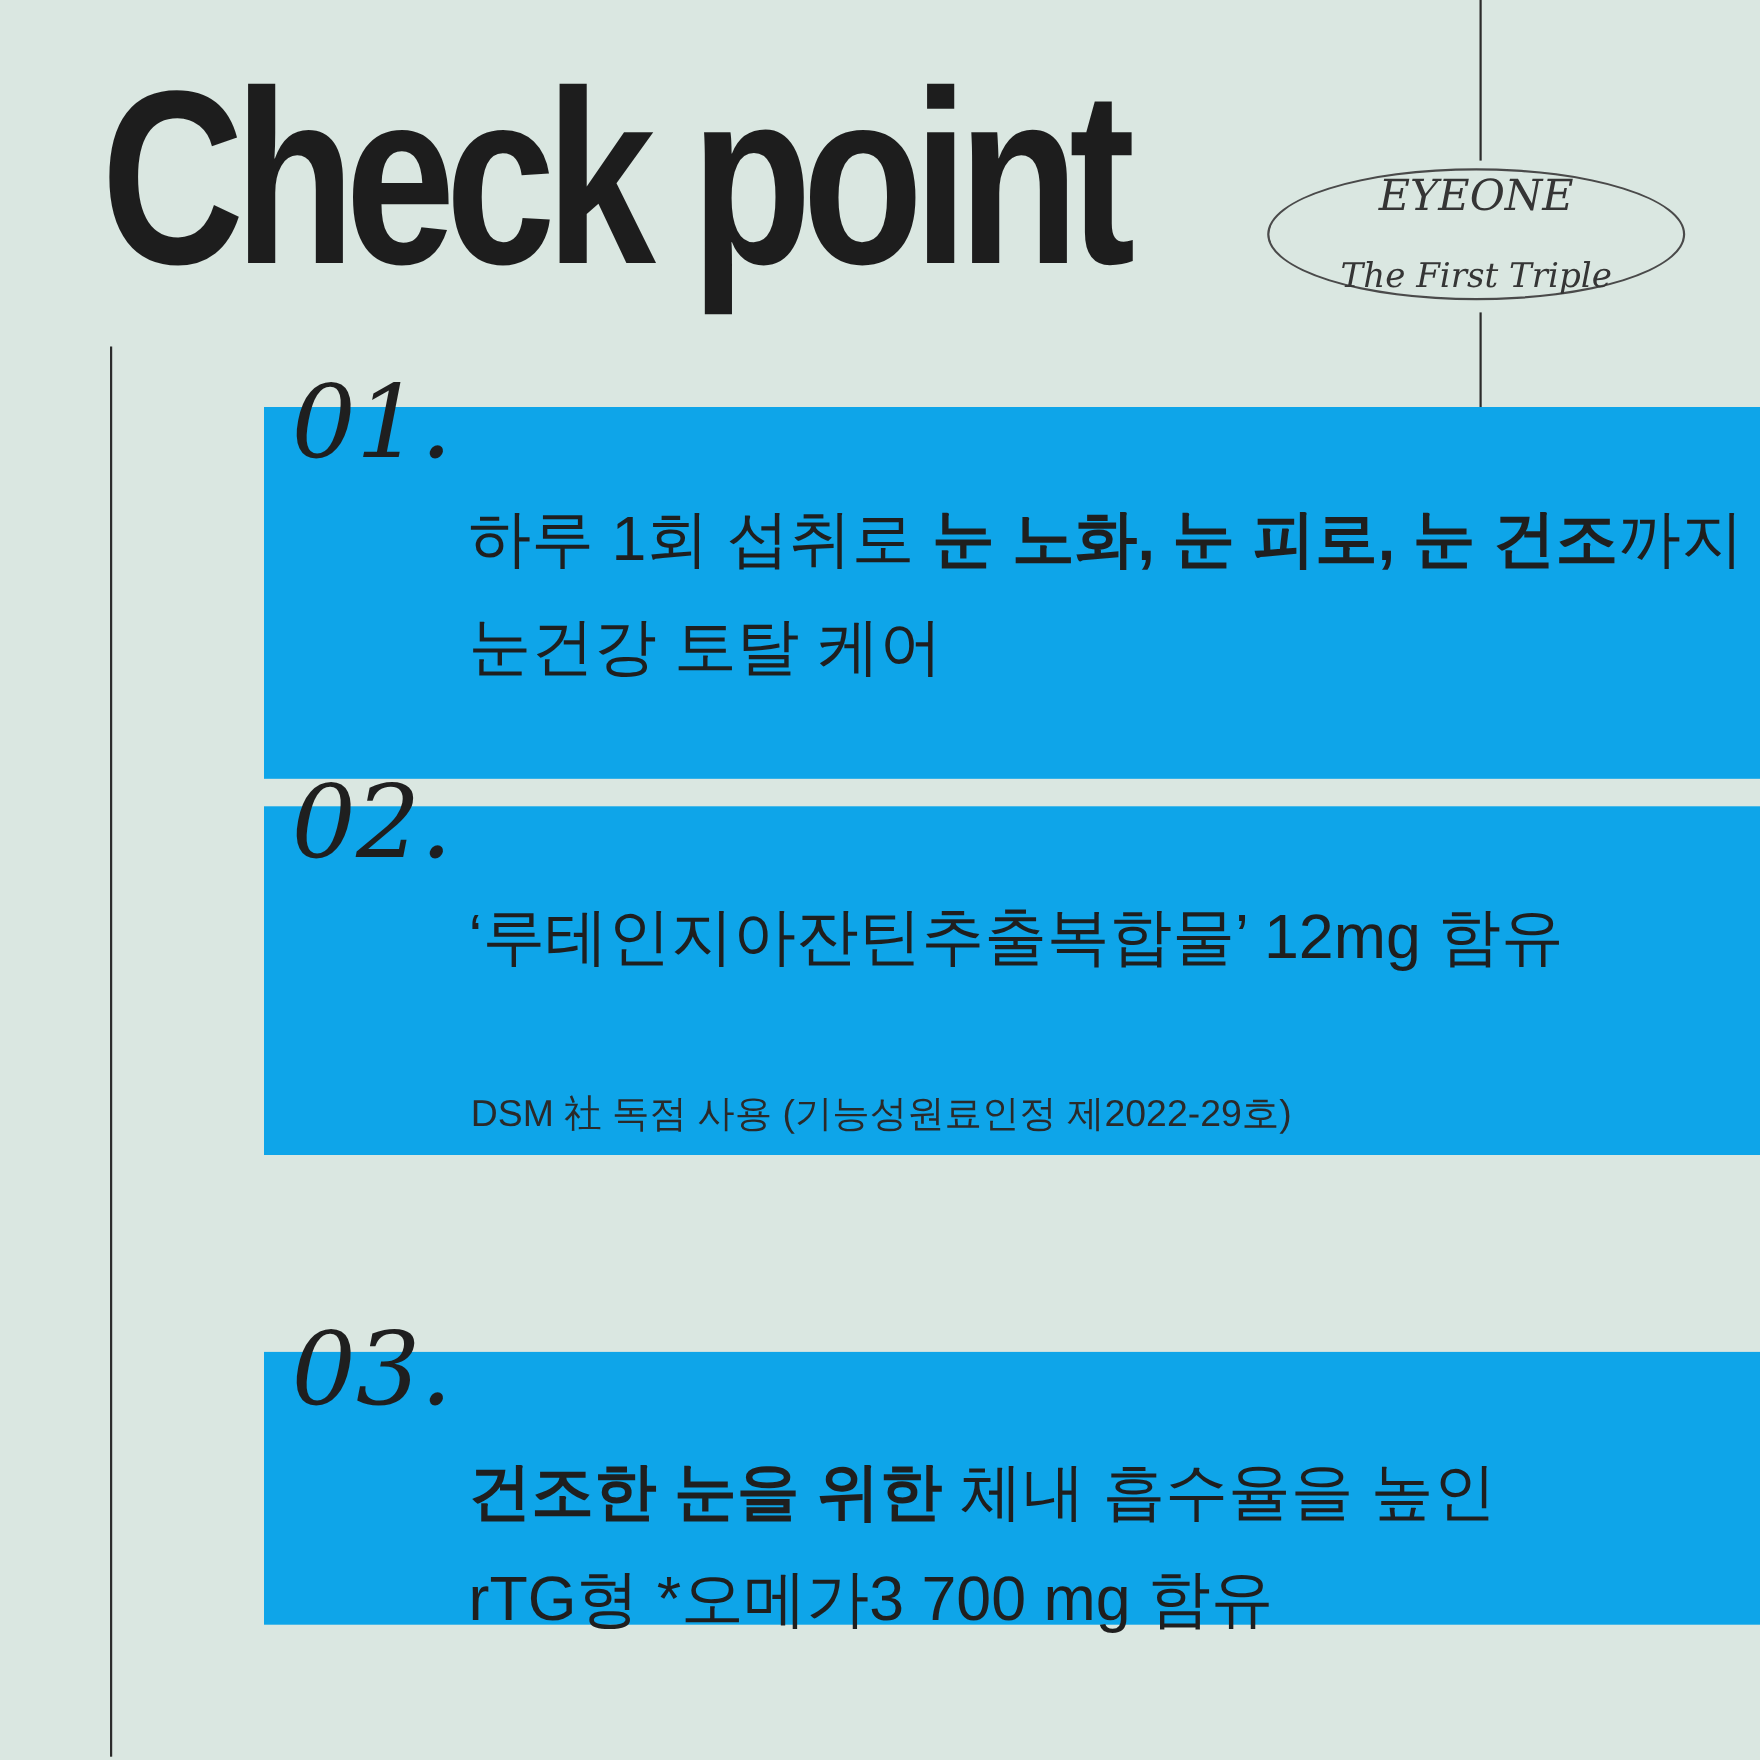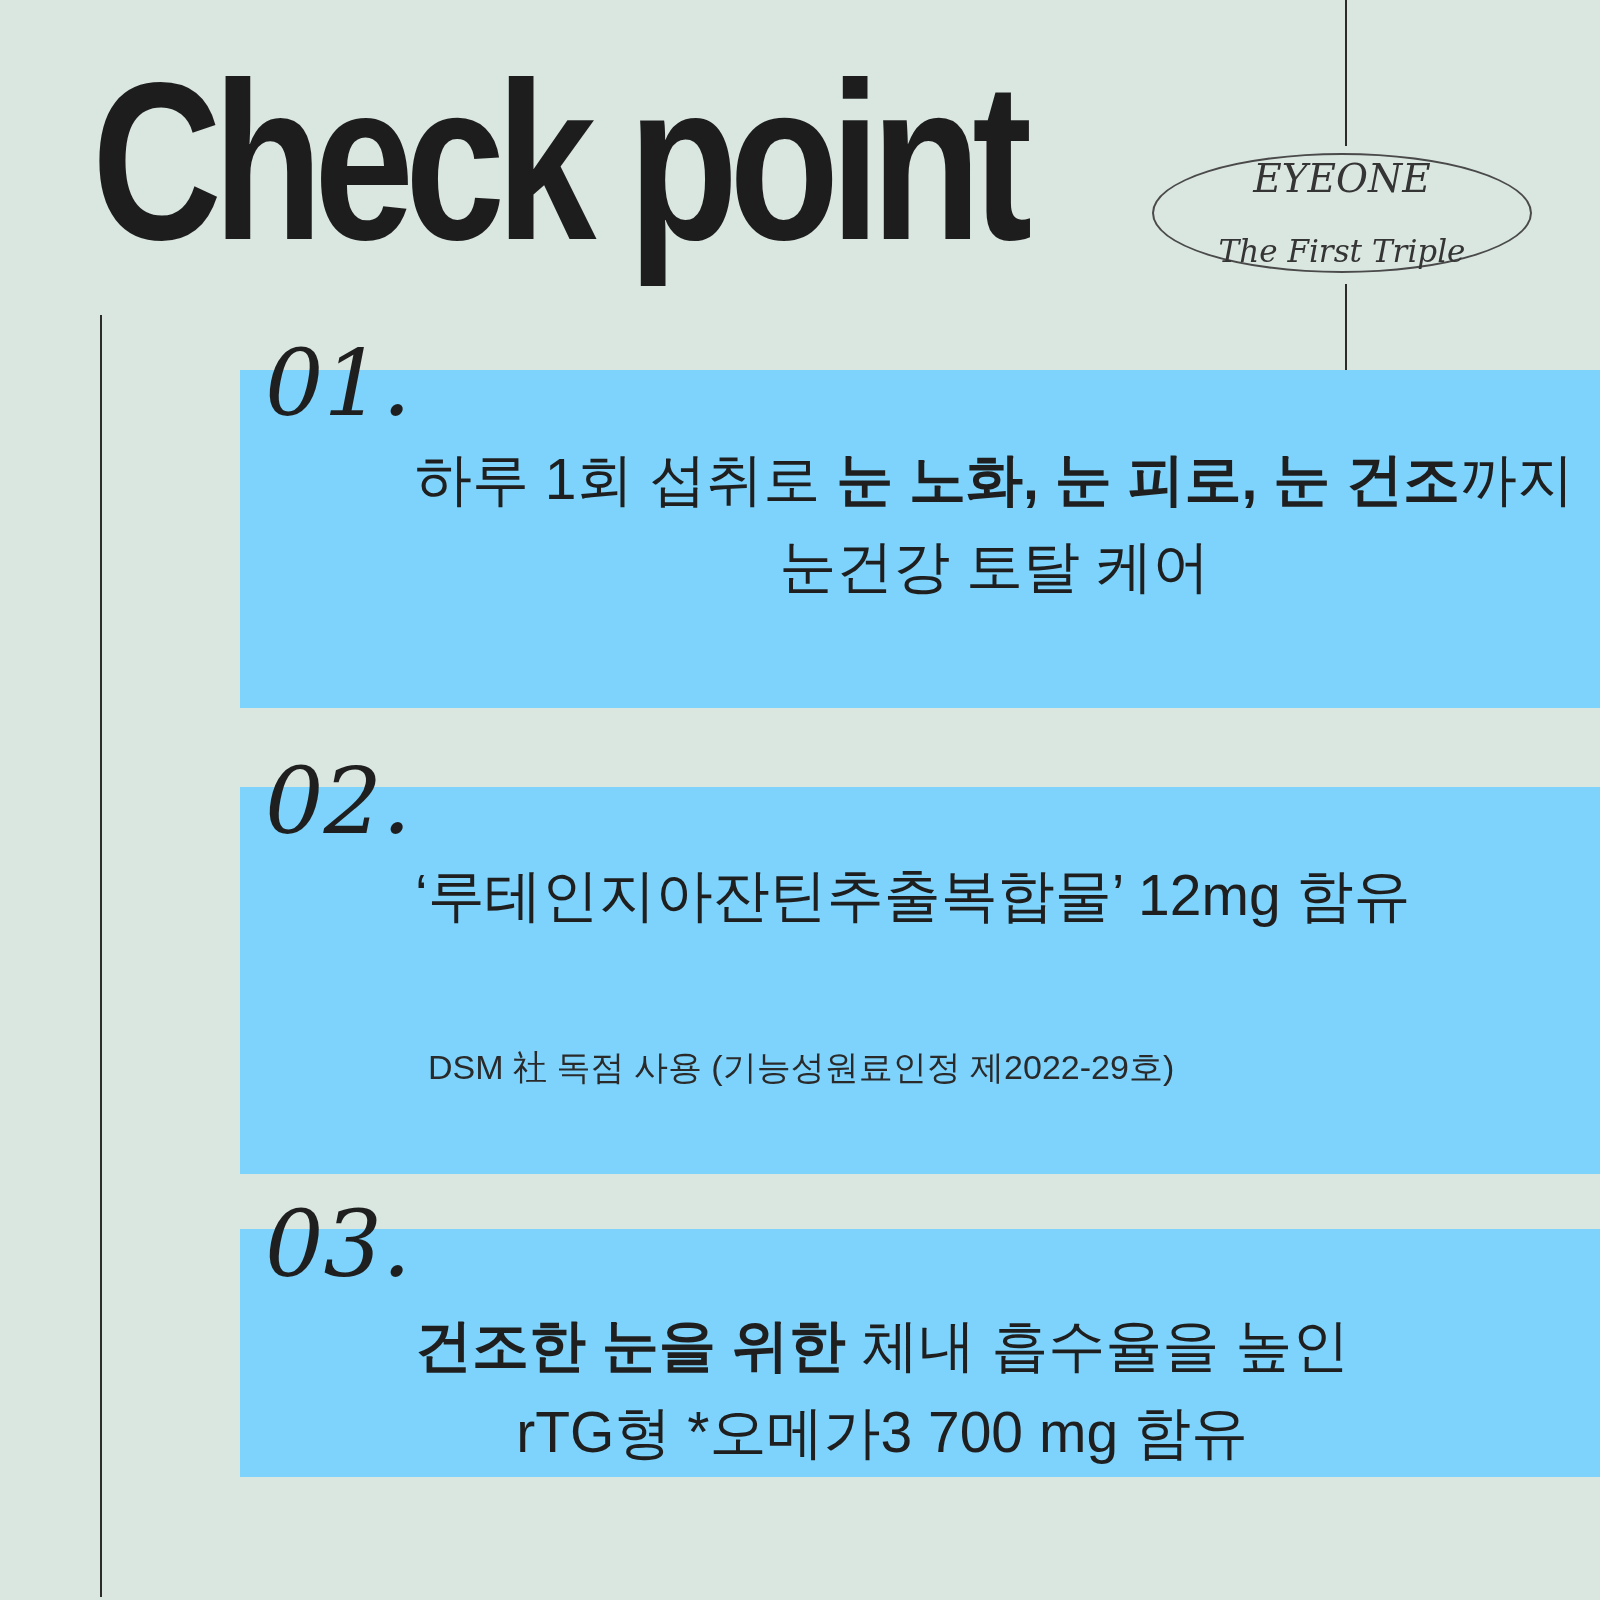--- a/index.html
+++ b/index.html
@@ -45,24 +45,24 @@
     font-family:"DejaVu Serif","Liberation Serif",serif;
     font-style:italic;
     color:#353535;
   }
   .badge .brand{font-size:39px;line-height:1.25;}
   .badge .brand-sub{font-size:31px;line-height:1.25;}
   .panel{
     position:absolute;
     left:240px;
     width:1360px;
-    background:#7dd3fc;
+    background:#0ea5e9;
   }
   .panel-1{top:370px;height:338px;}
-  .panel-2{top:787px;height:387px;}
+  .panel-2{top:733px;height:317px;}
   .panel-3{top:1229px;height:248px;}
   .sec-number{
     position:absolute;
     left:25px;
     font-family:"DejaVu Serif","Liberation Serif",serif;
     font-style:italic;
     font-size:92px;
     line-height:1;
     color:#1f1f1f;
   }
@@ -71,21 +71,21 @@
   .num-3{top:-30px;}
   .sec-text{
     position:absolute;
     left:175px;
     font-size:57px;
     line-height:87px;
     font-weight:400;
     color:#1f1f1f;
     white-space:nowrap;
   }
-  .sec-text p{margin:0;text-align:center;}
+  .sec-text p{margin:11px;}
   .sec-text b{font-weight:700;}
   .text-1{top:66px;}
   .text-2{top:65px;}
   .text-3{top:73px;}
   .caption{
     position:absolute;
     left:188px;top:258px;
     font-size:34px;
     line-height:1.3;
     color:#2a2a2a;

